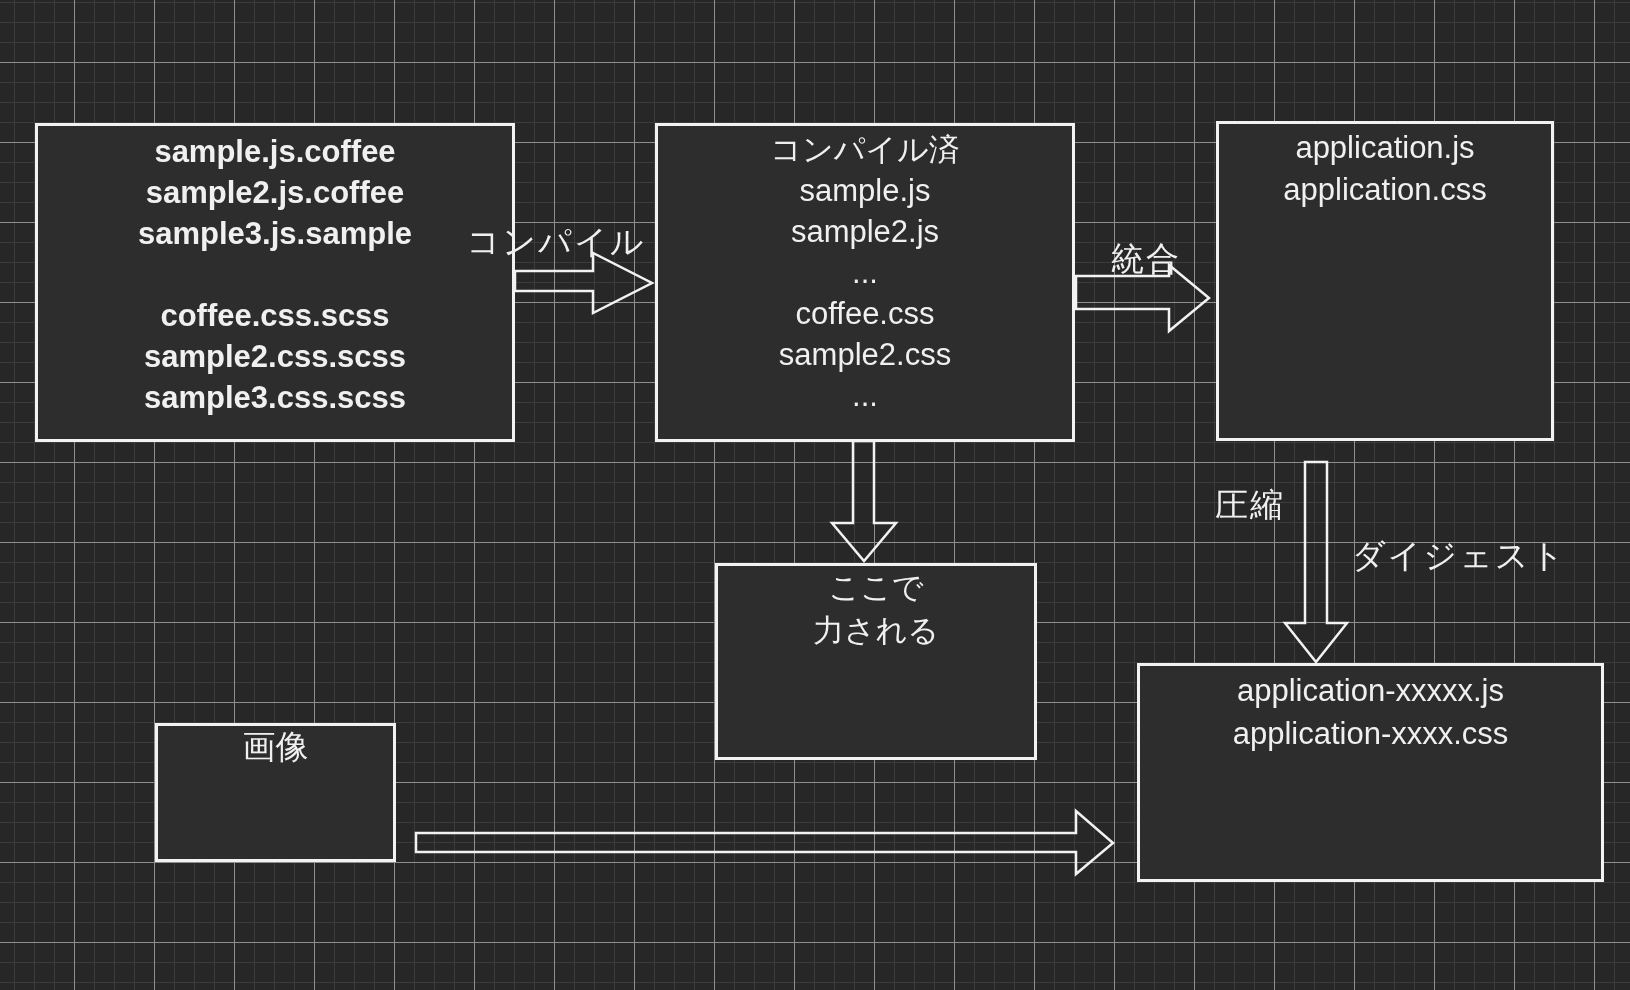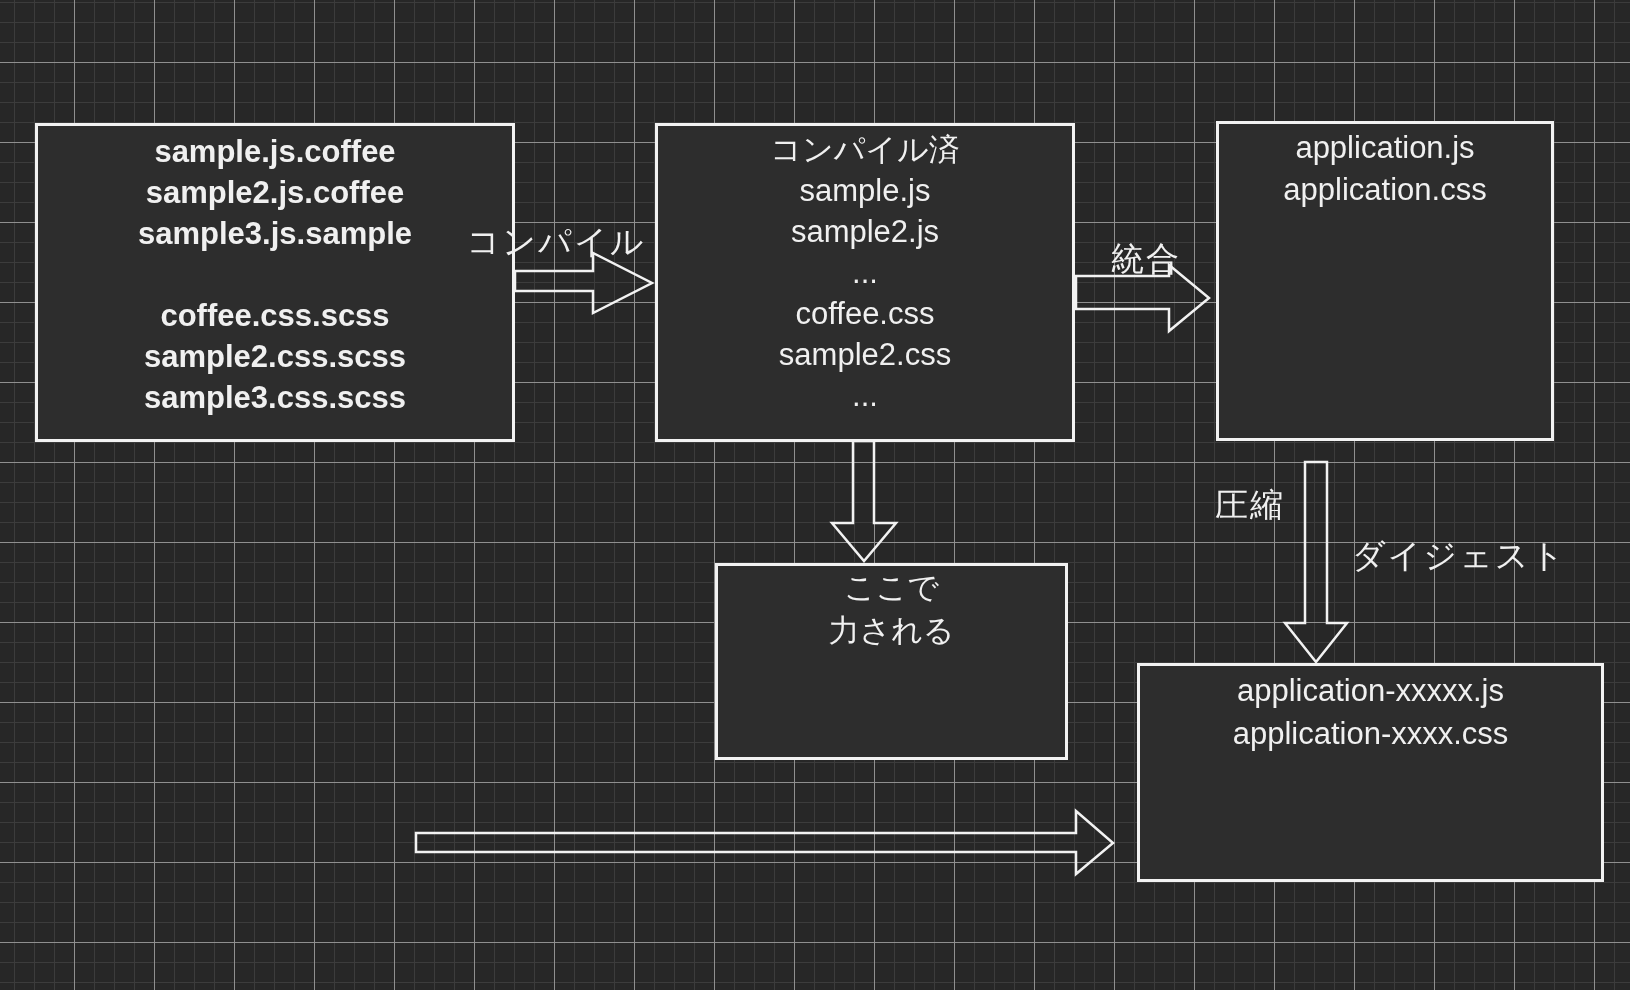--- a/index.html
+++ b/index.html
@@ -85,34 +85,39 @@
       </div>
   </div>
 
   <div class="box b3" style="left:1216px; top:121px; width:338px; height:320px;">
     <div class="lines">
         <div class="bline">application.js</div>
         <div class="bline">application.css</div>
       </div>
   </div>
 
-  <div class="box b4" style="left:715px; top:563px; width:353px; height:197px;">
+  <div class="box b4" style="left:715px; top:563px; width:322px; height:197px;">
     <div class="lines">
         <div class="bline">ここで</div>
         <div class="bline">力される</div>
       </div>
   </div>
 
   <div class="box b5" style="left:1137px; top:663px; width:467px; height:219px;">
     <div class="lines">
         <div class="bline">application-xxxxx.js</div>
         <div class="bline">application-xxxx.css</div>
       </div>
   </div>
 
+  <div class="box b6" style="left:155px; top:723px; width:241px; height:139px;">
+    <div class="lines">
+        <div class="bline">画像</div>
+      </div>
+  </div>
 
   <div class="label" style="left:556px; top:242px;">コンパイル</div>
 
   <div class="label" style="left:1146px; top:243px;margin-top:16px;">統合</div>
 
   <div class="label" style="left:1250px; top:505px;">圧縮</div>
 
   <div class="label" style="left:1459px; top:556px;">ダイジェスト</div>
 
 </div>

